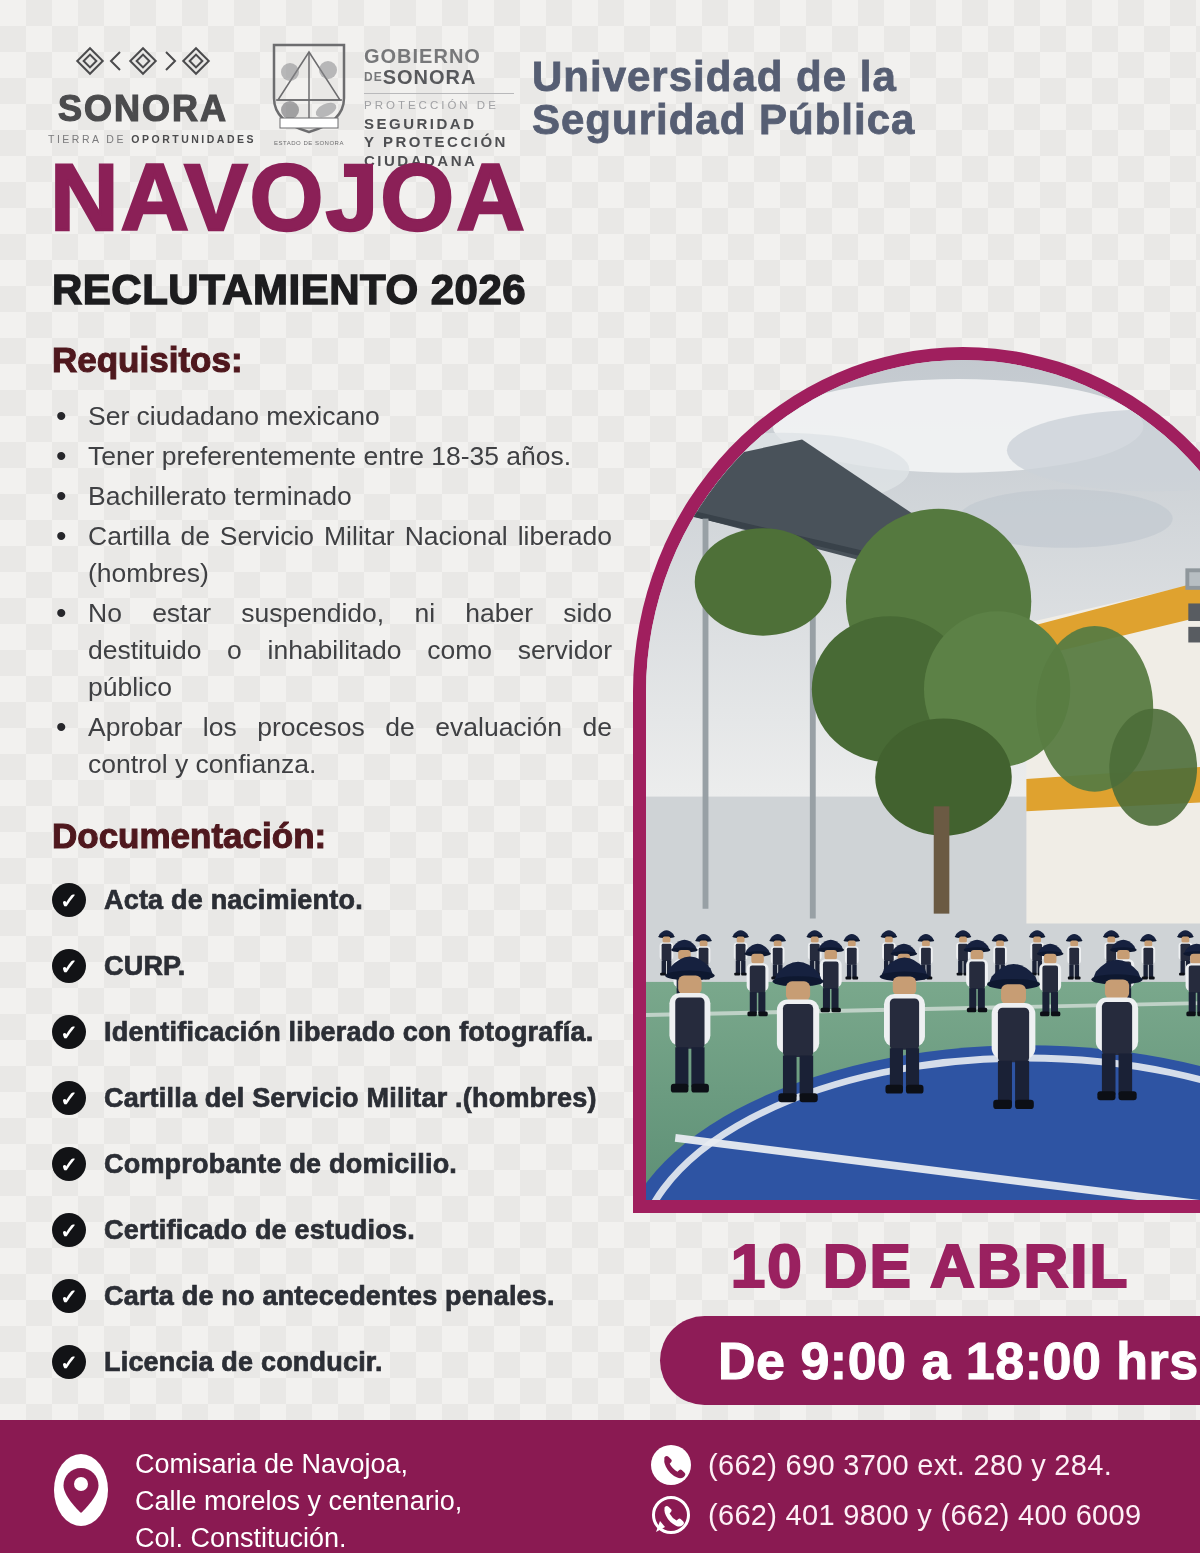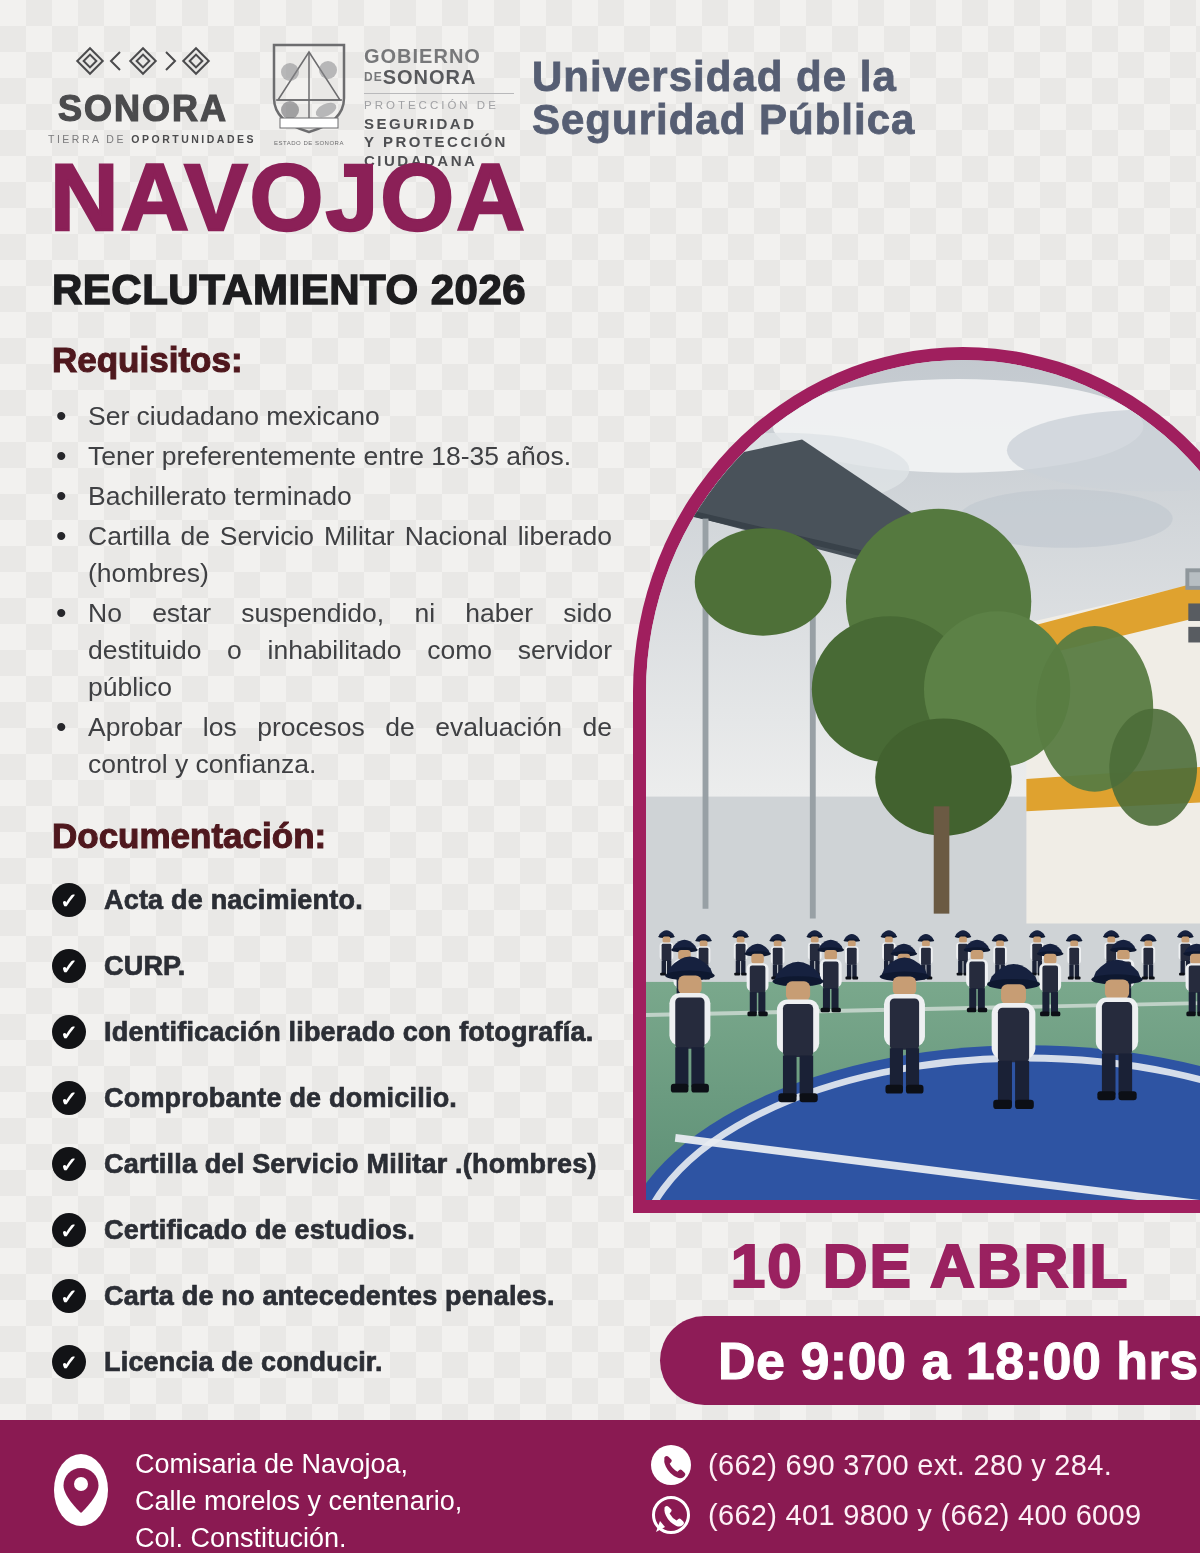--- a/index.html
+++ b/index.html
@@ -152,25 +152,25 @@
   <div class="doc-item">
       <span class="check"></span>
       <span class="doc-label">CURP.</span>
     </div>
   <div class="doc-item">
       <span class="check"></span>
       <span class="doc-label">Identificación liberado con fotografía.</span>
     </div>
   <div class="doc-item">
       <span class="check"></span>
+      <span class="doc-label">Cartilla del Servicio Militar .(hombres)</span>
+    </div>
+  <div class="doc-item">
+      <span class="check"></span>
       <span class="doc-label">Comprobante de domicilio.</span>
-    </div>
-  <div class="doc-item">
-      <span class="check"></span>
-      <span class="doc-label">Cartilla del Servicio Militar .(hombres)</span>
     </div>
   <div class="doc-item">
       <span class="check"></span>
       <span class="doc-label">Certificado de estudios.</span>
     </div>
   <div class="doc-item">
       <span class="check"></span>
       <span class="doc-label">Carta de no antecedentes penales.</span>
     </div>
   <div class="doc-item">

